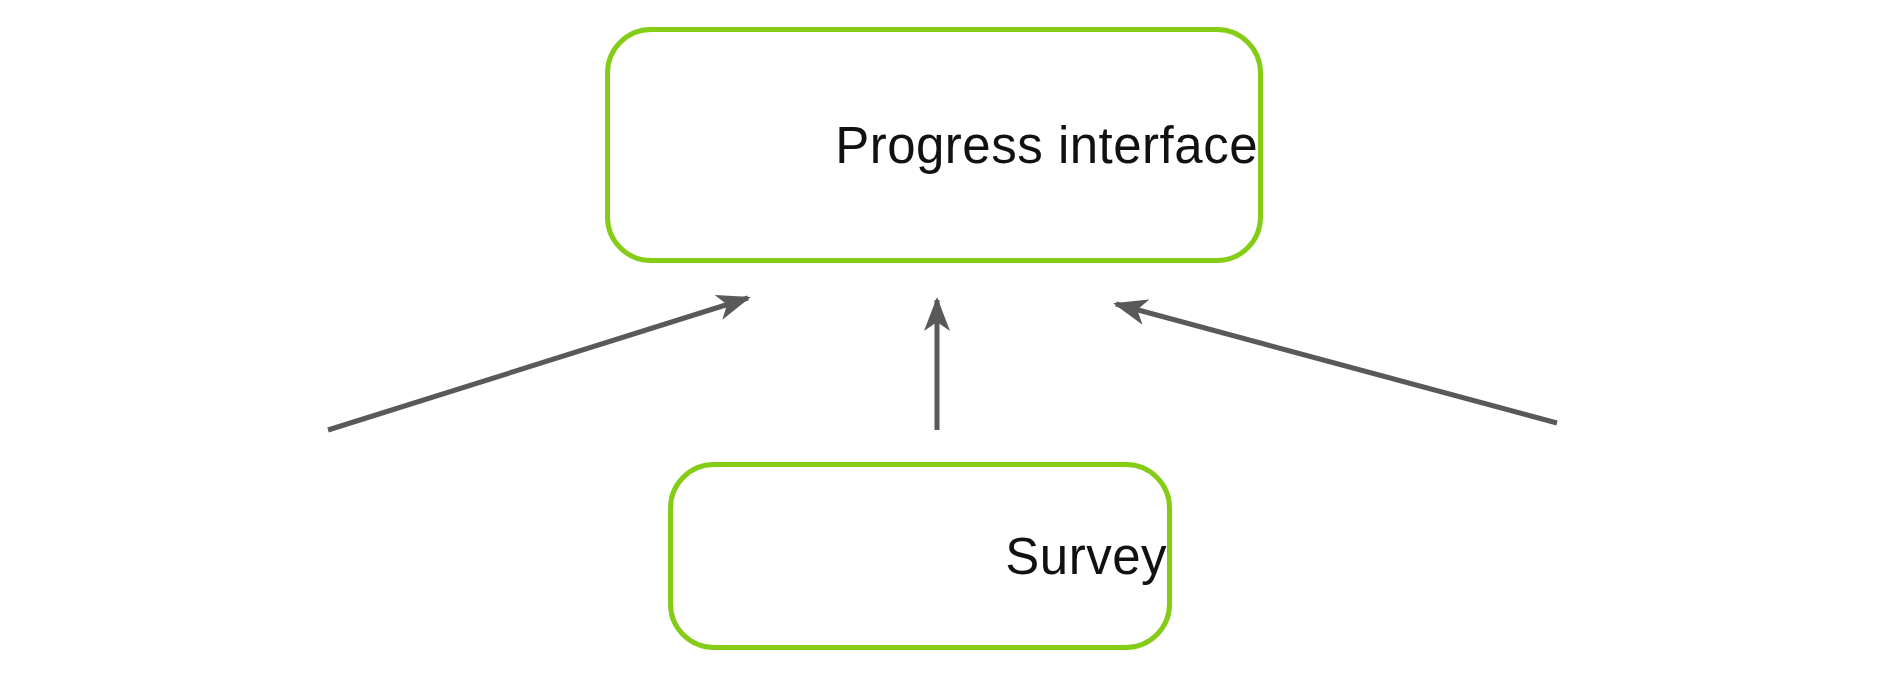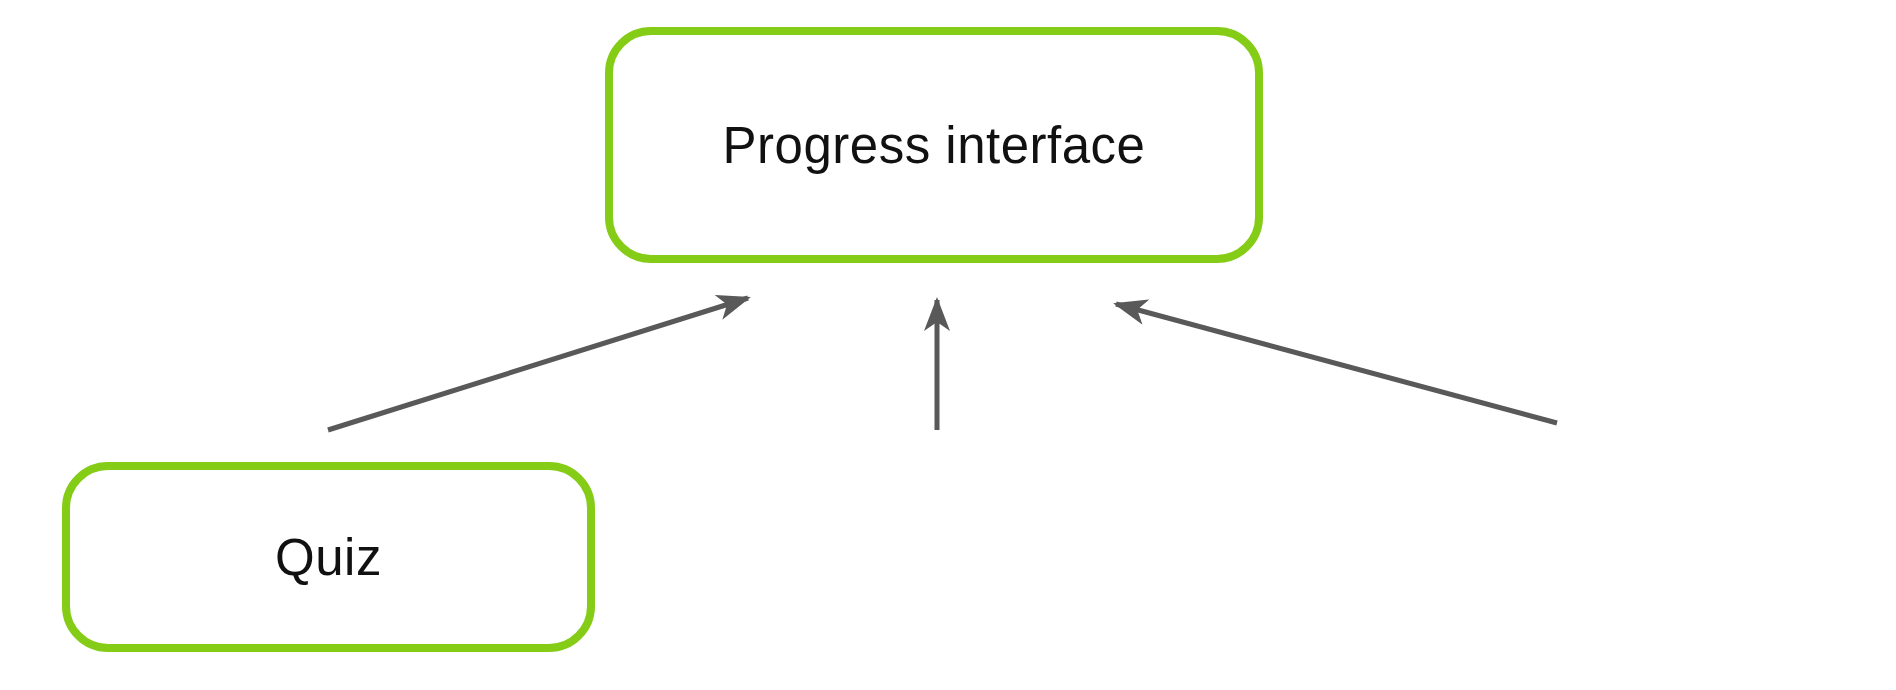--- a/index.html
+++ b/index.html
@@ -20,25 +20,25 @@
     left: 0;
     top: 0;
     width: 1896px;
     height: 690px;
     pointer-events: none;
   }
   .node {
     position: absolute;
     box-sizing: border-box;
     background: #ffffff;
-    border: 8px solid #84cc16;
+    border: 5px solid #84cc16;
     border-radius: 46px;
     display: flex;
     align-items: center;
-    justify-content: center;
+    justify-content: flex-end;
   }
   .node-label {
     color: #111111;
     font-size: 51px;
     letter-spacing: 0.5px;
     white-space: nowrap;
   }
   #node-progress-interface {
     left: 605px;
     top: 27px;
@@ -77,19 +77,19 @@
     </defs>
     <line x1="328" y1="430" x2="748" y2="298" stroke="#595959" stroke-width="5" marker-end="url(#stealth-arrowhead)"></line>
     <line x1="937" y1="430" x2="937" y2="300" stroke="#595959" stroke-width="5" marker-end="url(#stealth-arrowhead)"></line>
     <line x1="1557" y1="423" x2="1116" y2="304" stroke="#595959" stroke-width="5" marker-end="url(#stealth-arrowhead)"></line>
   </svg>
 
   <div class="node" id="node-progress-interface">
     <span class="node-label">Progress interface</span>
   </div>
 
-  <div class="node" id="node-quiz">
-    <span class="node-label">Quiz</span>
+
+  <div class="node" id="node-survey">
+    <span class="node-label">Survey</span>
   </div>
-
 
 
 </div>
 
 </body></html>

